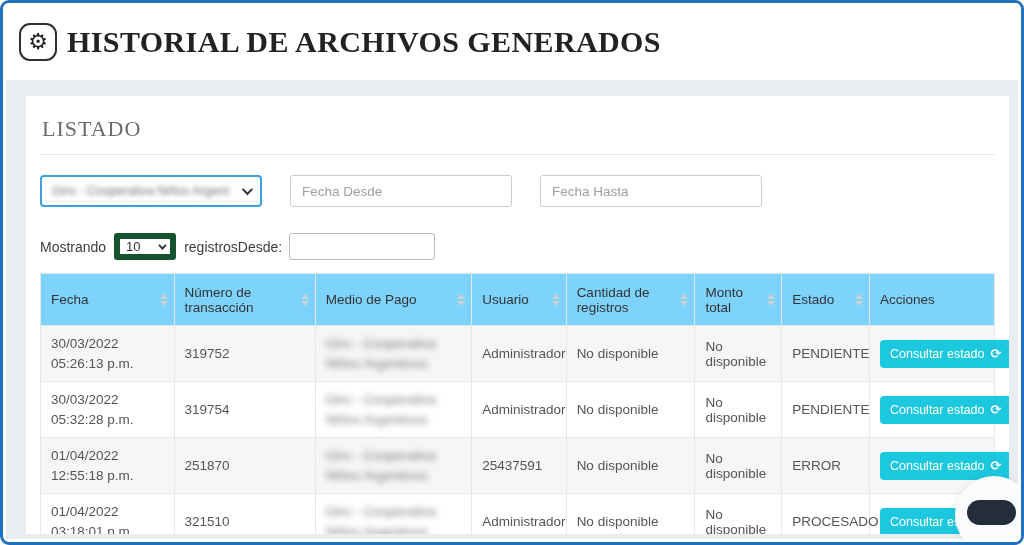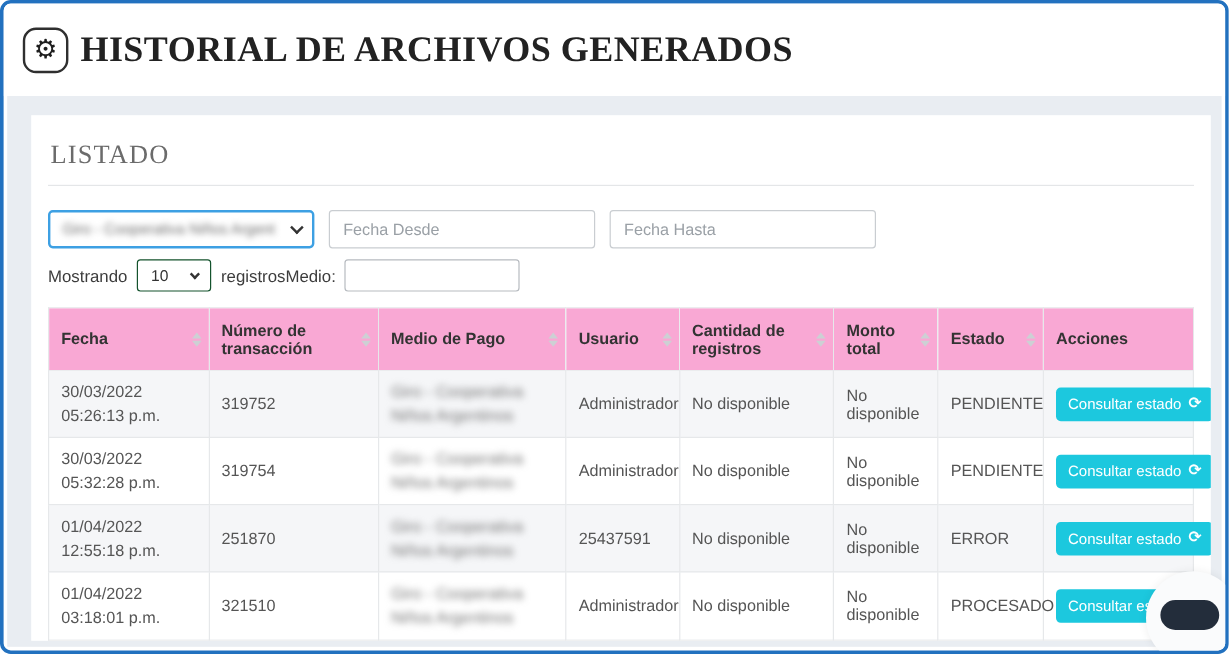--- a/index.html
+++ b/index.html
@@ -30,53 +30,53 @@
            background:#e9edf2; padding:16px 9px 5px 20px; }
   .card  { background:#fff; width:100%; height:100%; padding:16px 14px 10px 14px; overflow:hidden; }
 
   .listado-title {
     font-family:"Liberation Serif","DejaVu Serif",serif;
     font-size:22px; color:#6b6b6b; letter-spacing:1px; margin:4px 0 12px 2px; font-weight:normal;
   }
   .divider { border-bottom:1px solid #e4e6e8; margin-bottom:20px; }
 
   
-  .filter-row { display:flex; gap:12px; margin-bottom:9px; }
+  .filter-row { display:flex; gap:28px; margin-bottom:26px; }
   .select-box {
     width:222px; height:32px; border:2px solid #3da0e3; border-radius:4px;
     display:flex; align-items:center; justify-content:space-between;
     padding:0 10px; background:#fff; cursor:pointer;
   }
   .redacted { filter:blur(3px); color:#6d6d6d; }
   .select-box .redacted { font-size:12.5px; white-space:nowrap; overflow:hidden; filter:blur(2.5px); }
   .chev { width:8px; height:8px; border-right:2px solid #333; border-bottom:2px solid #333;
           transform:rotate(45deg) translateY(-2px); flex:none; margin-left:8px; }
   .date-input {
     width:222px; height:32px; border:1px solid #c9cdd1; border-radius:3px;
     padding:0 11px; font-size:13.5px; color:#444; font-family:"Liberation Sans",sans-serif;
   }
   .date-input::placeholder { color:#9aa0a6; opacity:1; }
 
   
   .controls-row { display:flex; align-items:center; justify-content:flex-start; margin-bottom:13px; }
   .controls-left { display:flex; align-items:center; gap:8px; font-size:14px; color:#3c3c3c; }
   .len-select {
-    width:62px; height:27px; border:1px solid #14532d; border-radius:3px; background:#fff;
+    width:62px; height:27px; border:6px solid #14532d; border-radius:3px; background:#fff;
     display:flex; align-items:center; justify-content:center; gap:10px; cursor:pointer;
     font-size:13px; color:#333;
   }
   .len-select .chev { width:6px; height:6px; border-width:2px; }
   .controls-right { display:flex; align-items:center; gap:7px; font-size:14px; color:#3c3c3c; }
   .search-input { width:146px; height:27px; border:1px solid #b7bbc0; border-radius:3px; padding:0 8px;
                   font-size:13px; color:#444; font-family:"Liberation Sans",sans-serif; }
 
   
   table { width:100%; border-collapse:collapse; table-layout:fixed; }
   th, td { border:1px solid #e6e8ea; padding:8px 10px; font-size:13.5px; text-align:left; vertical-align:middle; }
-  th { color:#333; font-weight:bold; position:relative; padding-right:18px; height:52px; background:#f9a8d4; }
+  th { color:#333; font-weight:normal; position:relative; padding-right:18px; height:52px; background:#7dd3fc; }
   td { color:#555; height:52px; }
   tr.stripe td { background:#f5f6f8; }
   .cell-line { display:block; line-height:1.45; }
   .redacted-cell { filter:blur(3px); color:#777; line-height:1.45; display:block; }
   .sort { position:absolute; right:6px; top:50%; transform:translateY(-50%);
           display:flex; flex-direction:column; gap:2px; cursor:pointer; }
   .sort i { display:block; width:0; height:0; border-left:4px solid transparent; border-right:4px solid transparent; }
   .sort .up { border-bottom:5px solid #cdd0d4; }
   .sort .dn { border-top:5px solid #cdd0d4; }
 
@@ -128,21 +128,21 @@
       <div class="controls-row">
         <div class="controls-left">
           <span>Mostrando</span>
           <div class="len-select">
             <span>10</span>
             <span class="chev"></span>
           </div>
           <span>registros</span>
         </div>
         <div class="controls-right">
-          <span>Medio:</span>
+          <span>Desde:</span>
           <input class="search-input" value="" style="">
         </div>
       </div>
 
       <table>
         <colgroup>
           <col style="width:14.0%">
             <col style="width:14.8%">
             <col style="width:16.4%">
             <col style="width:9.9%">

